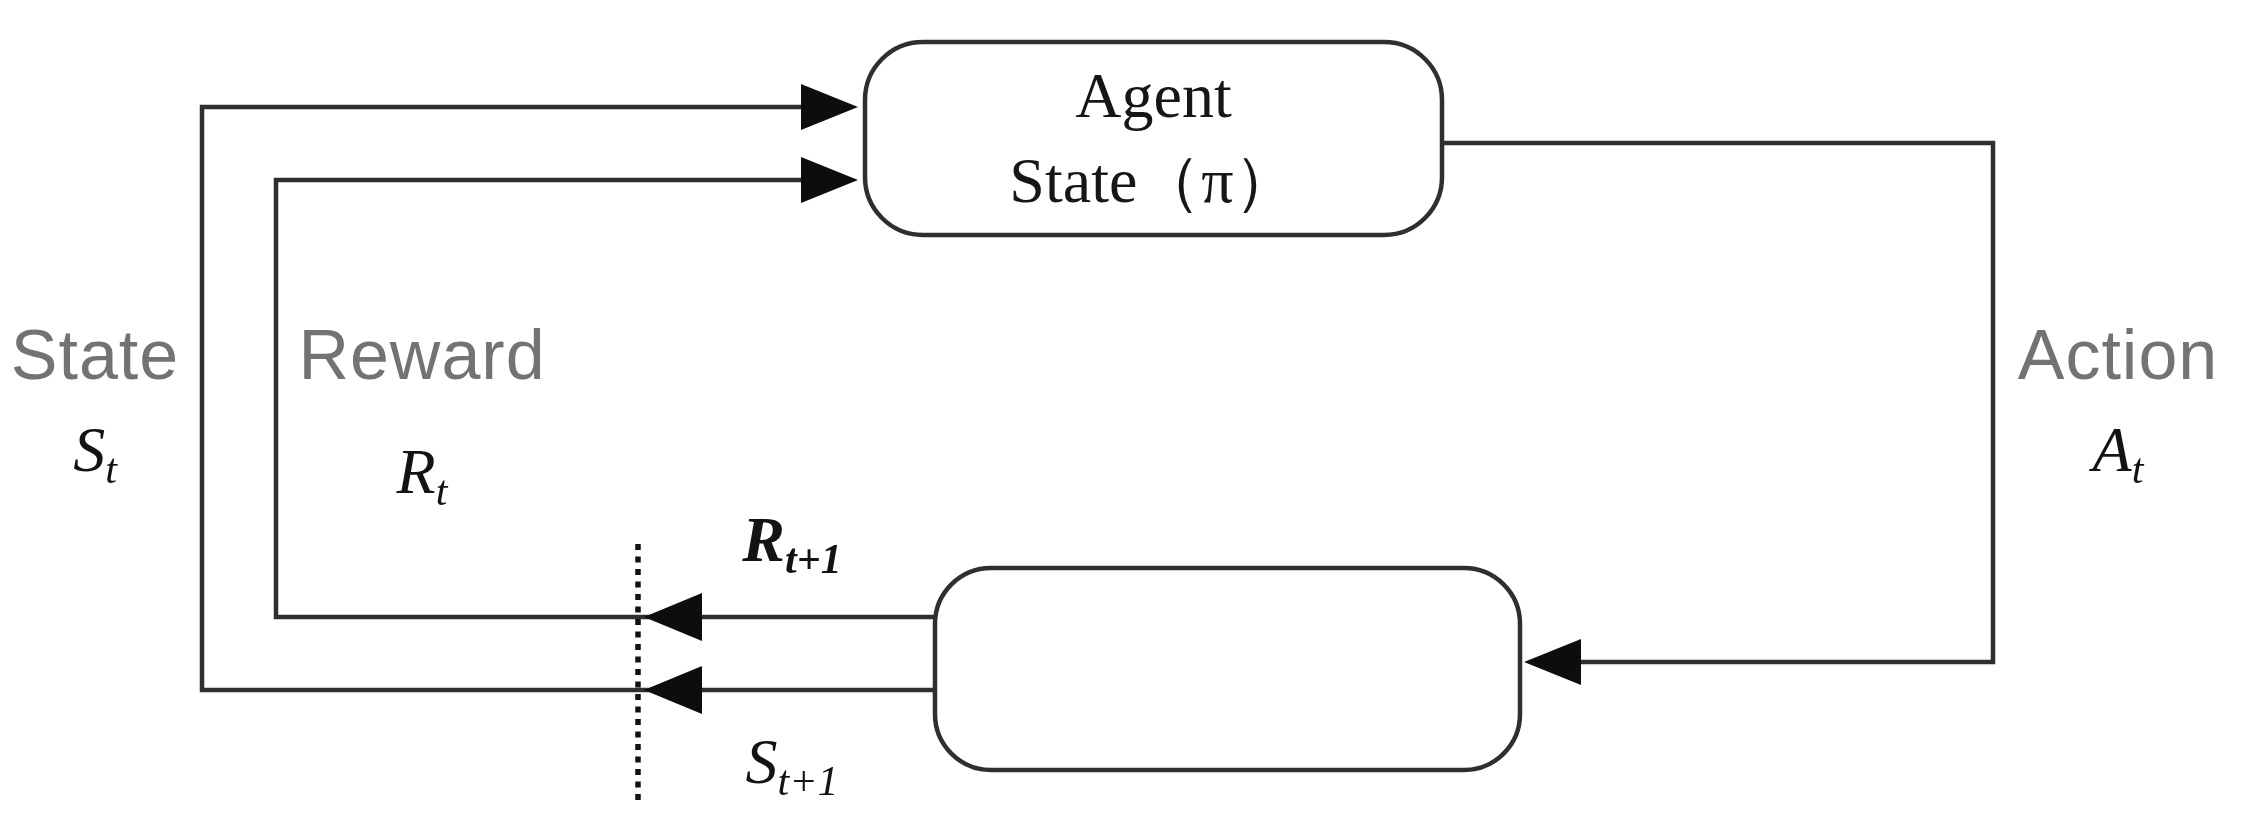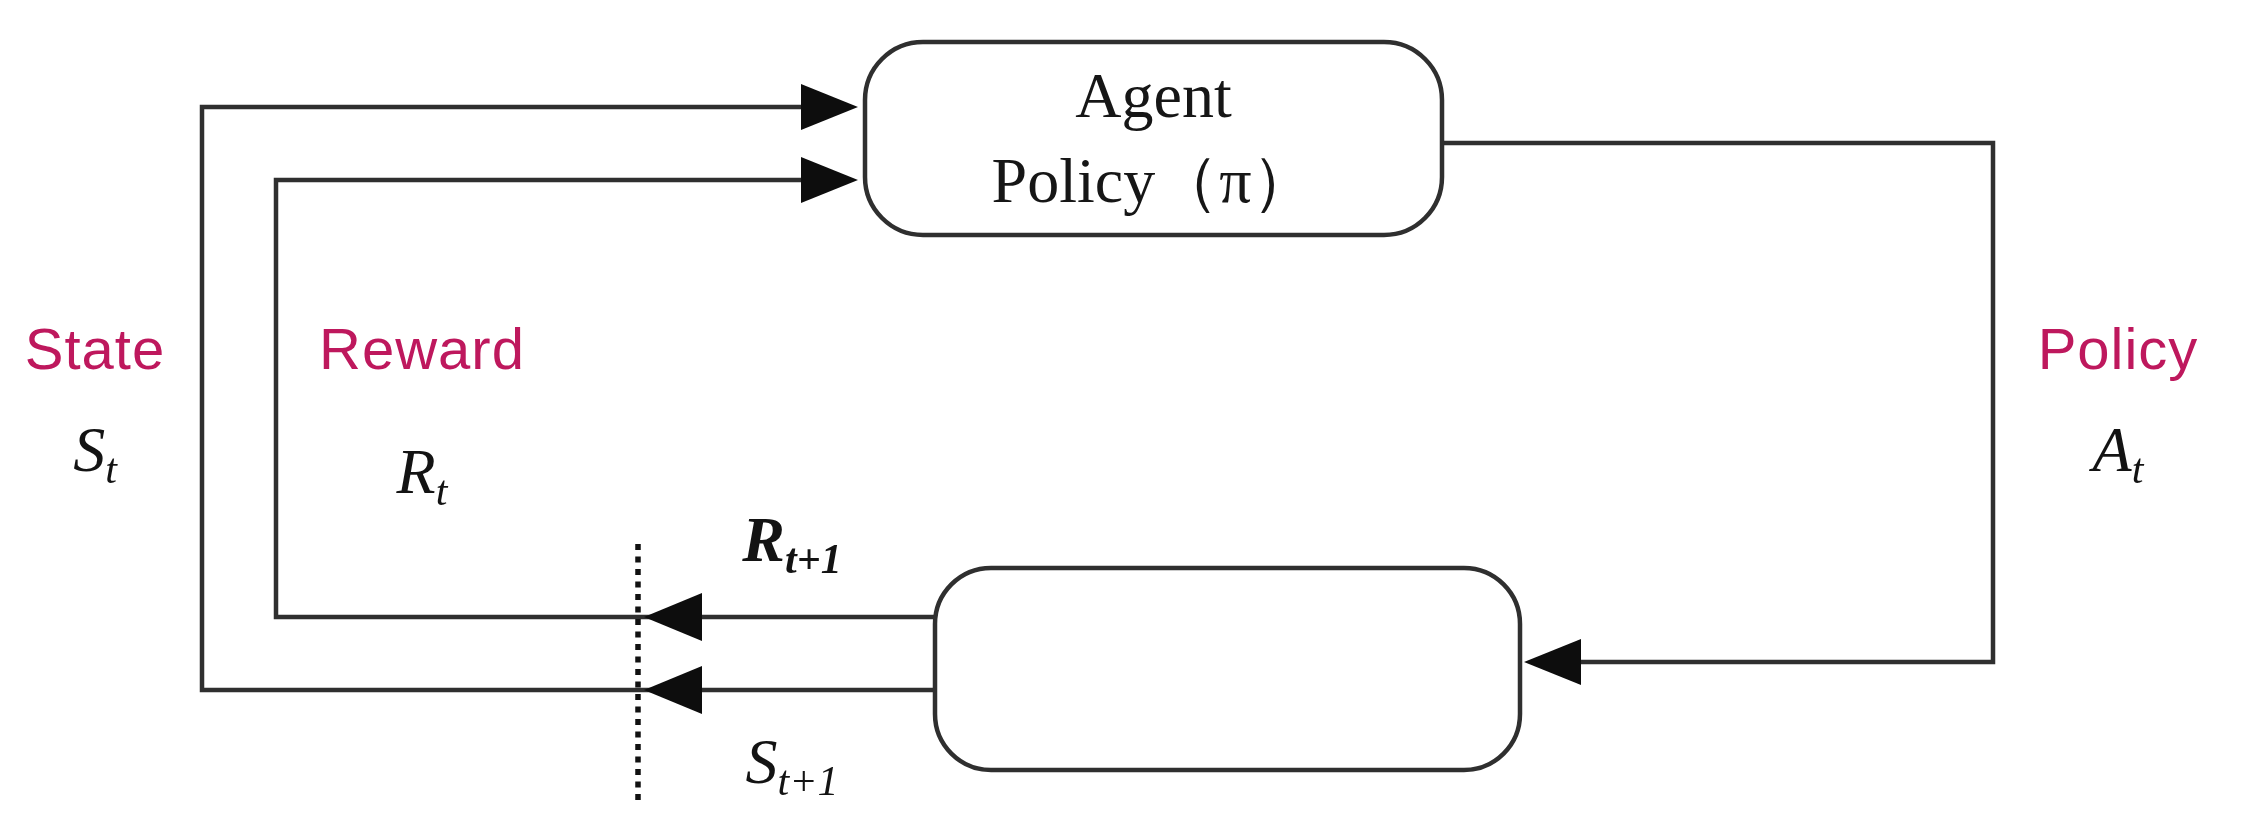--- a/index.html
+++ b/index.html
@@ -33,27 +33,27 @@
   .side-label {
     position: absolute;
     transform: translateX(-50%);
     display: flex;
     flex-direction: column;
     align-items: center;
     text-align: center;
   }
   .side-label .word {
     font-family: "Liberation Sans", sans-serif;
-    font-size: 58px;
+    font-size: 70px;
     line-height: 1.0;
     letter-spacing: 1px;
-    color: #be185d;
+    color: #737373;
     white-space: nowrap;
   }
-  .side-label .var { margin-top: 40px; }
+  .side-label .var { margin-top: 28px; }
 
   .var {
     font-family: "Liberation Serif", serif;
     font-style: italic;
     font-size: 64px;
     line-height: 1.0;
     color: #131313;
     white-space: nowrap;
   }
   .var sub {
@@ -87,36 +87,36 @@
 
     <polygon points="858,107 801,84 801,130" fill="#0d0d0d"></polygon>
     <polygon points="858,180 801,157 801,203" fill="#0d0d0d"></polygon>
     <polygon points="1524,662 1581,639 1581,685" fill="#0d0d0d"></polygon>
     <polygon points="644,617 702,593 702,641" fill="#0d0d0d"></polygon>
     <polygon points="644,690 702,666 702,714" fill="#0d0d0d"></polygon>
   </svg>
 
   <div class="node-label" style="left:865px; top:42px; width:577px; height:193px;">
     <div>Agent</div>
-    <div>Policy（π）</div>
+    <div>State（π）</div>
   </div>
 
 
   <div class="side-label" style="left:95px; top:320px;">
     <div class="word">State</div>
     <div class="var"><span>S</span><sub>t</sub></div>
   </div>
 
   <div class="side-label" style="left:422px; top:320px;gap:22px;">
     <div class="word">Reward</div>
     <div class="var"><span>R</span><sub>t</sub></div>
   </div>
 
   <div class="side-label" style="left:2118px; top:320px;">
-    <div class="word">Policy</div>
+    <div class="word">Action</div>
     <div class="var"><span>A</span><sub>t</sub></div>
   </div>
 
   <div class="mid-label var" style="left:792px; top:508px;font-weight:bold;"><span>R</span><sub>t+1</sub></div>
 
   <div class="mid-label var" style="left:792px; top:730px;"><span>S</span><sub>t+1</sub></div>
 
 </div>
 
 </body></html>

